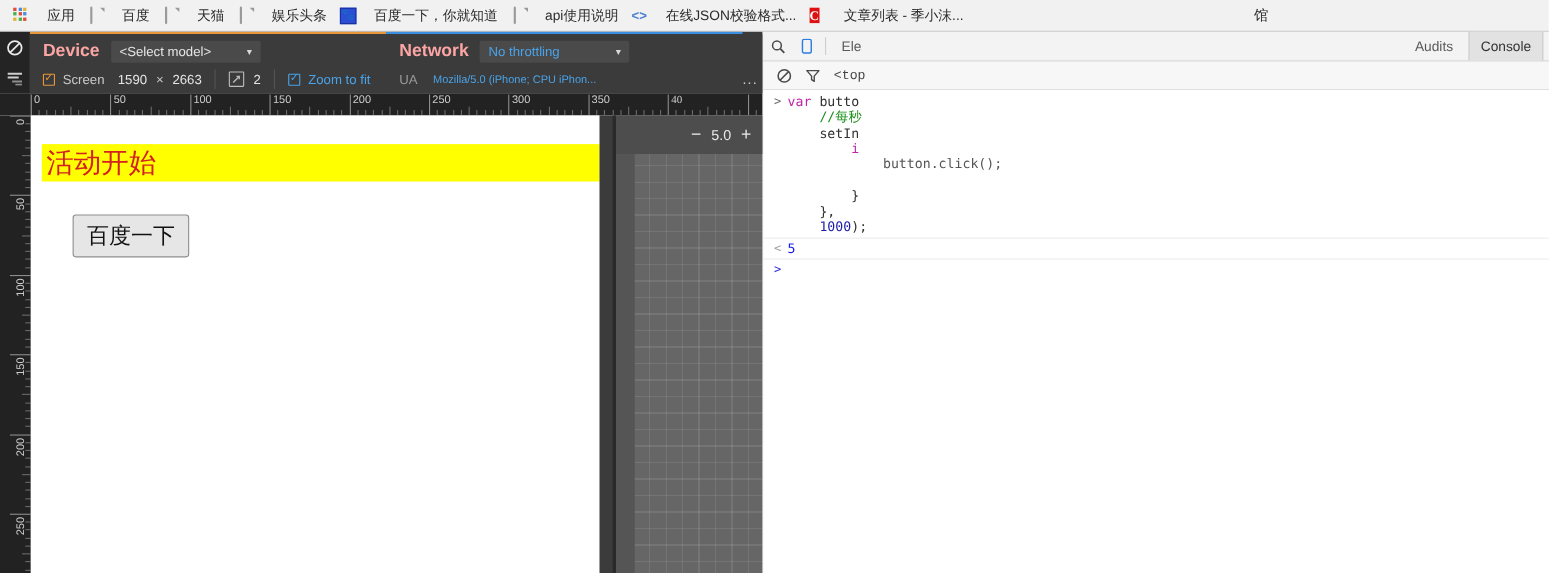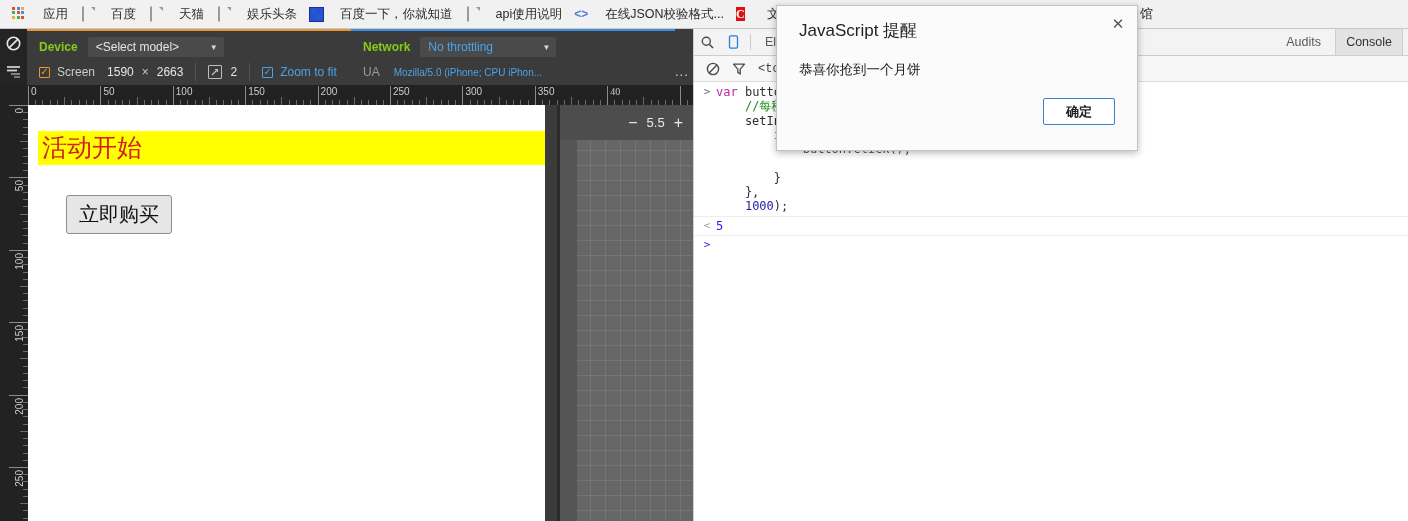--- a/index.html
+++ b/index.html
@@ -117,21 +117,21 @@
     position:absolute; left:351px; top:29px; width:324px; height:2px; background:#3b8fe0;
   }
 
   .dev-panel-a { position:absolute; left:27px; top:31px; width:324px; height:54px; background:#3b3b3b; }
   .dev-panel-b { position:absolute; left:351px; top:31px; width:324px; height:54px; background:#3b3b3b; }
   .dev-panel-c { position:absolute; left:675px; top:31px; width:18px; height:54px; background:#3b3b3b; }
 
   .row1 { position:absolute; left:12px; top:5px; display:flex; align-items:center; height:22px; }
   .row2 { position:absolute; left:12px; top:31px; display:flex; align-items:center; height:20px; }
 
-  .dt-label { color:#84cc16; font-size:12px; font-weight:bold;text-align:center; }
+  .dt-label { color:#fca5a5; font-size:16px; font-weight:bold;text-align:center; }
   .dt-label-d { color:#9a9a9a; font-size:12px; }
   .select-box {
     background:#4a4a4a; height:20px; min-width:136px; border-radius:2px;
     display:flex; align-items:center; justify-content:space-between;
     padding:0 6px 0 8px; margin-left:10px;
   }
   .select-box .sv { font-size:12px; }
   .caret { font-size:8px; color:#d8d8d8; margin-left:10px;}
   .orange { color:#e5e5e5; }
   .blue { color:#4aa3e8; }
@@ -610,33 +610,27 @@
       <div class="rv-lbl" style="top: 3px;">0</div>
       <div class="rv-lbl" style="top: 75.4px;">50</div>
       <div class="rv-lbl" style="top: 147.8px;">100</div>
       <div class="rv-lbl" style="top: 220.2px;">150</div>
       <div class="rv-lbl" style="top: 292.6px;">200</div>
       <div class="rv-lbl" style="top: 365px;">250</div>
     </div>
 
   <div class="viewport">
     <div class="banner">活动开始</div>
-    <button class="buy-btn">立即购买</button>
+    <button class="buy-btn">百度一下</button>
   </div>
   <div class="vp-handle"></div>
 
   <div class="grid-area">
     <div class="grid-left-strip"></div>
     <div class="zoom-ctl">
       <span class="zc-btn">−</span>
-      <span>5.5</span>
+      <span>5.0</span>
       <span class="zc-btn">+</span>
     </div>
   </div>
 
-  <div class="js-dialog">
-    <div class="jd-title">JavaScript 提醒</div>
-    <div class="jd-close">✕</div>
-    <div class="jd-msg">恭喜你抢到一个月饼</div>
-    <button class="jd-ok">确定</button>
-  </div>
 
 </div>
 
 </body></html>

